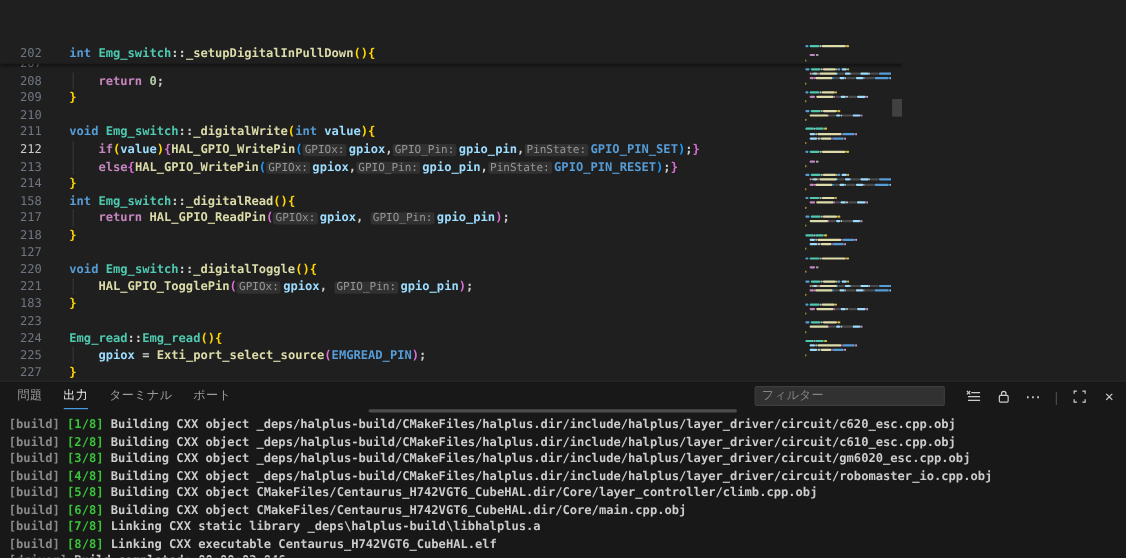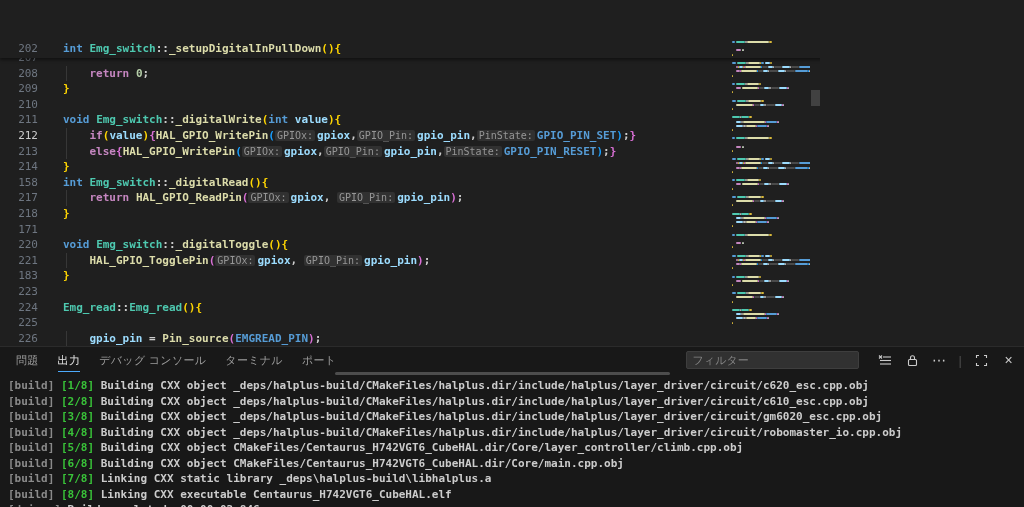--- a/index.html
+++ b/index.html
@@ -78,28 +78,27 @@
         <div class="row"><div class="gutter">208</div><div class="content"><span class="guide"></span><span class="tok-plain">    </span><span class="tok-ctrl">return</span><span class="tok-plain"> </span><span class="tok-num">0</span><span class="tok-plain">;</span></div></div>
         <div class="row"><div class="gutter">209</div><div class="content"><span class="tok-p1">}</span></div></div>
         <div class="row"><div class="gutter">210</div><div class="content"></div></div>
         <div class="row"><div class="gutter">211</div><div class="content"><span class="tok-kw">void</span><span class="tok-plain"> </span><span class="tok-type">Emg_switch</span><span class="tok-plain">::</span><span class="tok-fn">_digitalWrite</span><span class="tok-p1">(</span><span class="tok-kw">int</span><span class="tok-plain"> </span><span class="tok-var">value</span><span class="tok-p1">){</span></div></div>
         <div class="row"><div class="gutter active">212</div><div class="content"><span class="guide"></span><span class="tok-plain">    </span><span class="tok-ctrl">if</span><span class="tok-p1">(</span><span class="tok-var">value</span><span class="tok-p1">)</span><span class="tok-p2">{</span><span class="tok-fn">HAL_GPIO_WritePin</span><span class="tok-p3">(</span><span class="tok-hint">GPIOx:</span><span class="tok-var">gpiox</span><span class="tok-plain">,</span><span class="tok-hint">GPIO_Pin:</span><span class="tok-var">gpio_pin</span><span class="tok-plain">,</span><span class="tok-hint">PinState:</span><span class="tok-const">GPIO_PIN_SET</span><span class="tok-p3">)</span><span class="tok-plain">;</span><span class="tok-p2">}</span></div></div>
         <div class="row"><div class="gutter">213</div><div class="content"><span class="guide"></span><span class="tok-plain">    </span><span class="tok-ctrl">else</span><span class="tok-p2">{</span><span class="tok-fn">HAL_GPIO_WritePin</span><span class="tok-p3">(</span><span class="tok-hint">GPIOx:</span><span class="tok-var">gpiox</span><span class="tok-plain">,</span><span class="tok-hint">GPIO_Pin:</span><span class="tok-var">gpio_pin</span><span class="tok-plain">,</span><span class="tok-hint">PinState:</span><span class="tok-const">GPIO_PIN_RESET</span><span class="tok-p3">)</span><span class="tok-plain">;</span><span class="tok-p2">}</span></div></div>
         <div class="row"><div class="gutter">214</div><div class="content"><span class="tok-p1">}</span></div></div>
         <div class="row"><div class="gutter">158</div><div class="content"><span class="tok-kw">int</span><span class="tok-plain"> </span><span class="tok-type">Emg_switch</span><span class="tok-plain">::</span><span class="tok-fn">_digitalRead</span><span class="tok-p1">(){</span></div></div>
         <div class="row"><div class="gutter">217</div><div class="content"><span class="guide"></span><span class="tok-plain">    </span><span class="tok-ctrl">return</span><span class="tok-plain"> </span><span class="tok-fn">HAL_GPIO_ReadPin</span><span class="tok-p2">(</span><span class="tok-hint">GPIOx:</span><span class="tok-var">gpiox</span><span class="tok-plain">, </span><span class="tok-hint">GPIO_Pin:</span><span class="tok-var">gpio_pin</span><span class="tok-p2">)</span><span class="tok-plain">;</span></div></div>
         <div class="row"><div class="gutter">218</div><div class="content"><span class="tok-p1">}</span></div></div>
-        <div class="row"><div class="gutter">171</div><div class="content"></div></div>
+        <div class="row"><div class="gutter">127</div><div class="content"></div></div>
         <div class="row"><div class="gutter">220</div><div class="content"><span class="tok-kw">void</span><span class="tok-plain"> </span><span class="tok-type">Emg_switch</span><span class="tok-plain">::</span><span class="tok-fn">_digitalToggle</span><span class="tok-p1">(){</span></div></div>
         <div class="row"><div class="gutter">221</div><div class="content"><span class="guide"></span><span class="tok-plain">    </span><span class="tok-fn">HAL_GPIO_TogglePin</span><span class="tok-p2">(</span><span class="tok-hint">GPIOx:</span><span class="tok-var">gpiox</span><span class="tok-plain">, </span><span class="tok-hint">GPIO_Pin:</span><span class="tok-var">gpio_pin</span><span class="tok-p2">)</span><span class="tok-plain">;</span></div></div>
         <div class="row"><div class="gutter">183</div><div class="content"><span class="tok-p1">}</span></div></div>
         <div class="row"><div class="gutter">223</div><div class="content"></div></div>
         <div class="row"><div class="gutter">224</div><div class="content"><span class="tok-type">Emg_read</span><span class="tok-plain">::</span><span class="tok-type">Emg_read</span><span class="tok-p1">(){</span></div></div>
-        <div class="row"><div class="gutter">225</div></div>
-        <div class="row"><div class="gutter">226</div><div class="content"><span class="guide"></span><span class="tok-plain">    </span><span class="tok-var">gpio_pin</span><span class="tok-plain"> = </span><span class="tok-fn">Pin_source</span><span class="tok-p2">(</span><span class="tok-const">EMGREAD_PIN</span><span class="tok-p2">)</span><span class="tok-plain">;</span></div></div>
+        <div class="row"><div class="gutter">225</div><div class="content"><span class="guide"></span><span class="tok-plain">    </span><span class="tok-var">gpiox</span><span class="tok-plain"> = </span><span class="tok-fn">Exti_port_select_source</span><span class="tok-p2">(</span><span class="tok-const">EMGREAD_PIN</span><span class="tok-p2">)</span><span class="tok-plain">;</span></div></div>
         <div class="row"><div class="gutter">227</div><div class="content"><span class="tok-p1">}</span></div></div>
         <div class="row"><div class="gutter">228</div><div class="content"></div></div>
       </div>
     <div class="minimap" id="minimap">
         <div class="mm-row"><span class="mm-tok" style="width: 2.85px; background: rgb(86, 156, 214);"></span><span class="mm-tok" style="width: 0.95px; background: transparent;"></span><span class="mm-tok" style="width: 9.5px; background: rgb(78, 201, 176);"></span><span class="mm-tok" style="width: 1.9px; background: rgb(187, 187, 187);"></span><span class="mm-tok" style="width: 21.85px; background: rgb(220, 220, 170);"></span><span class="mm-tok" style="width: 2.85px; background: rgb(216, 184, 58);"></span></div>
         <div class="mm-row"></div>
         <div class="mm-row"><span class="mm-tok" style="width: 3.8px; background: transparent;"></span><span class="mm-tok" style="width: 5.7px; background: rgb(197, 134, 192);"></span><span class="mm-tok" style="width: 0.95px; background: transparent;"></span><span class="mm-tok" style="width: 0.95px; background: rgb(181, 206, 168);"></span><span class="mm-tok" style="width: 0.95px; background: rgb(187, 187, 187);"></span></div>
         <div class="mm-row"><span class="mm-tok" style="width: 0.95px; background: rgb(216, 184, 58);"></span></div>
         <div class="mm-row"></div>
         <div class="mm-row"><span class="mm-tok" style="width: 3.8px; background: rgb(86, 156, 214);"></span><span class="mm-tok" style="width: 0.95px; background: transparent;"></span><span class="mm-tok" style="width: 9.5px; background: rgb(78, 201, 176);"></span><span class="mm-tok" style="width: 1.9px; background: rgb(187, 187, 187);"></span><span class="mm-tok" style="width: 12.35px; background: rgb(220, 220, 170);"></span><span class="mm-tok" style="width: 0.95px; background: rgb(216, 184, 58);"></span><span class="mm-tok" style="width: 2.85px; background: rgb(86, 156, 214);"></span><span class="mm-tok" style="width: 0.95px; background: transparent;"></span><span class="mm-tok" style="width: 4.75px; background: rgb(156, 220, 254);"></span><span class="mm-tok" style="width: 1.9px; background: rgb(216, 184, 58);"></span></div>
@@ -168,21 +167,20 @@
         <div class="mm-row"></div>
       </div>
     <div class="vthumb"></div>
   </div>
 
   <div class="panel">
     <div class="phead">
       <div id="ptabs" style="display:flex;">
           <div class="ptab">問題</div>
           <div class="ptab active">出力</div>
-          <div class="ptab">デバッグ コンソール</div>
           <div class="ptab">ターミナル</div>
           <div class="ptab">ポート</div>
         </div>
       <div class="spacer"></div>
       <input class="pfilter" placeholder="フィルター" style="">
       <div class="pact">
         <span class="ico">
           <svg width="14" height="14" viewBox="0 0 14 14">
             <line x1="5" y1="4" x2="13" y2="4"></line>
               <line x1="2" y1="7.5" x2="13" y2="7.5"></line>

